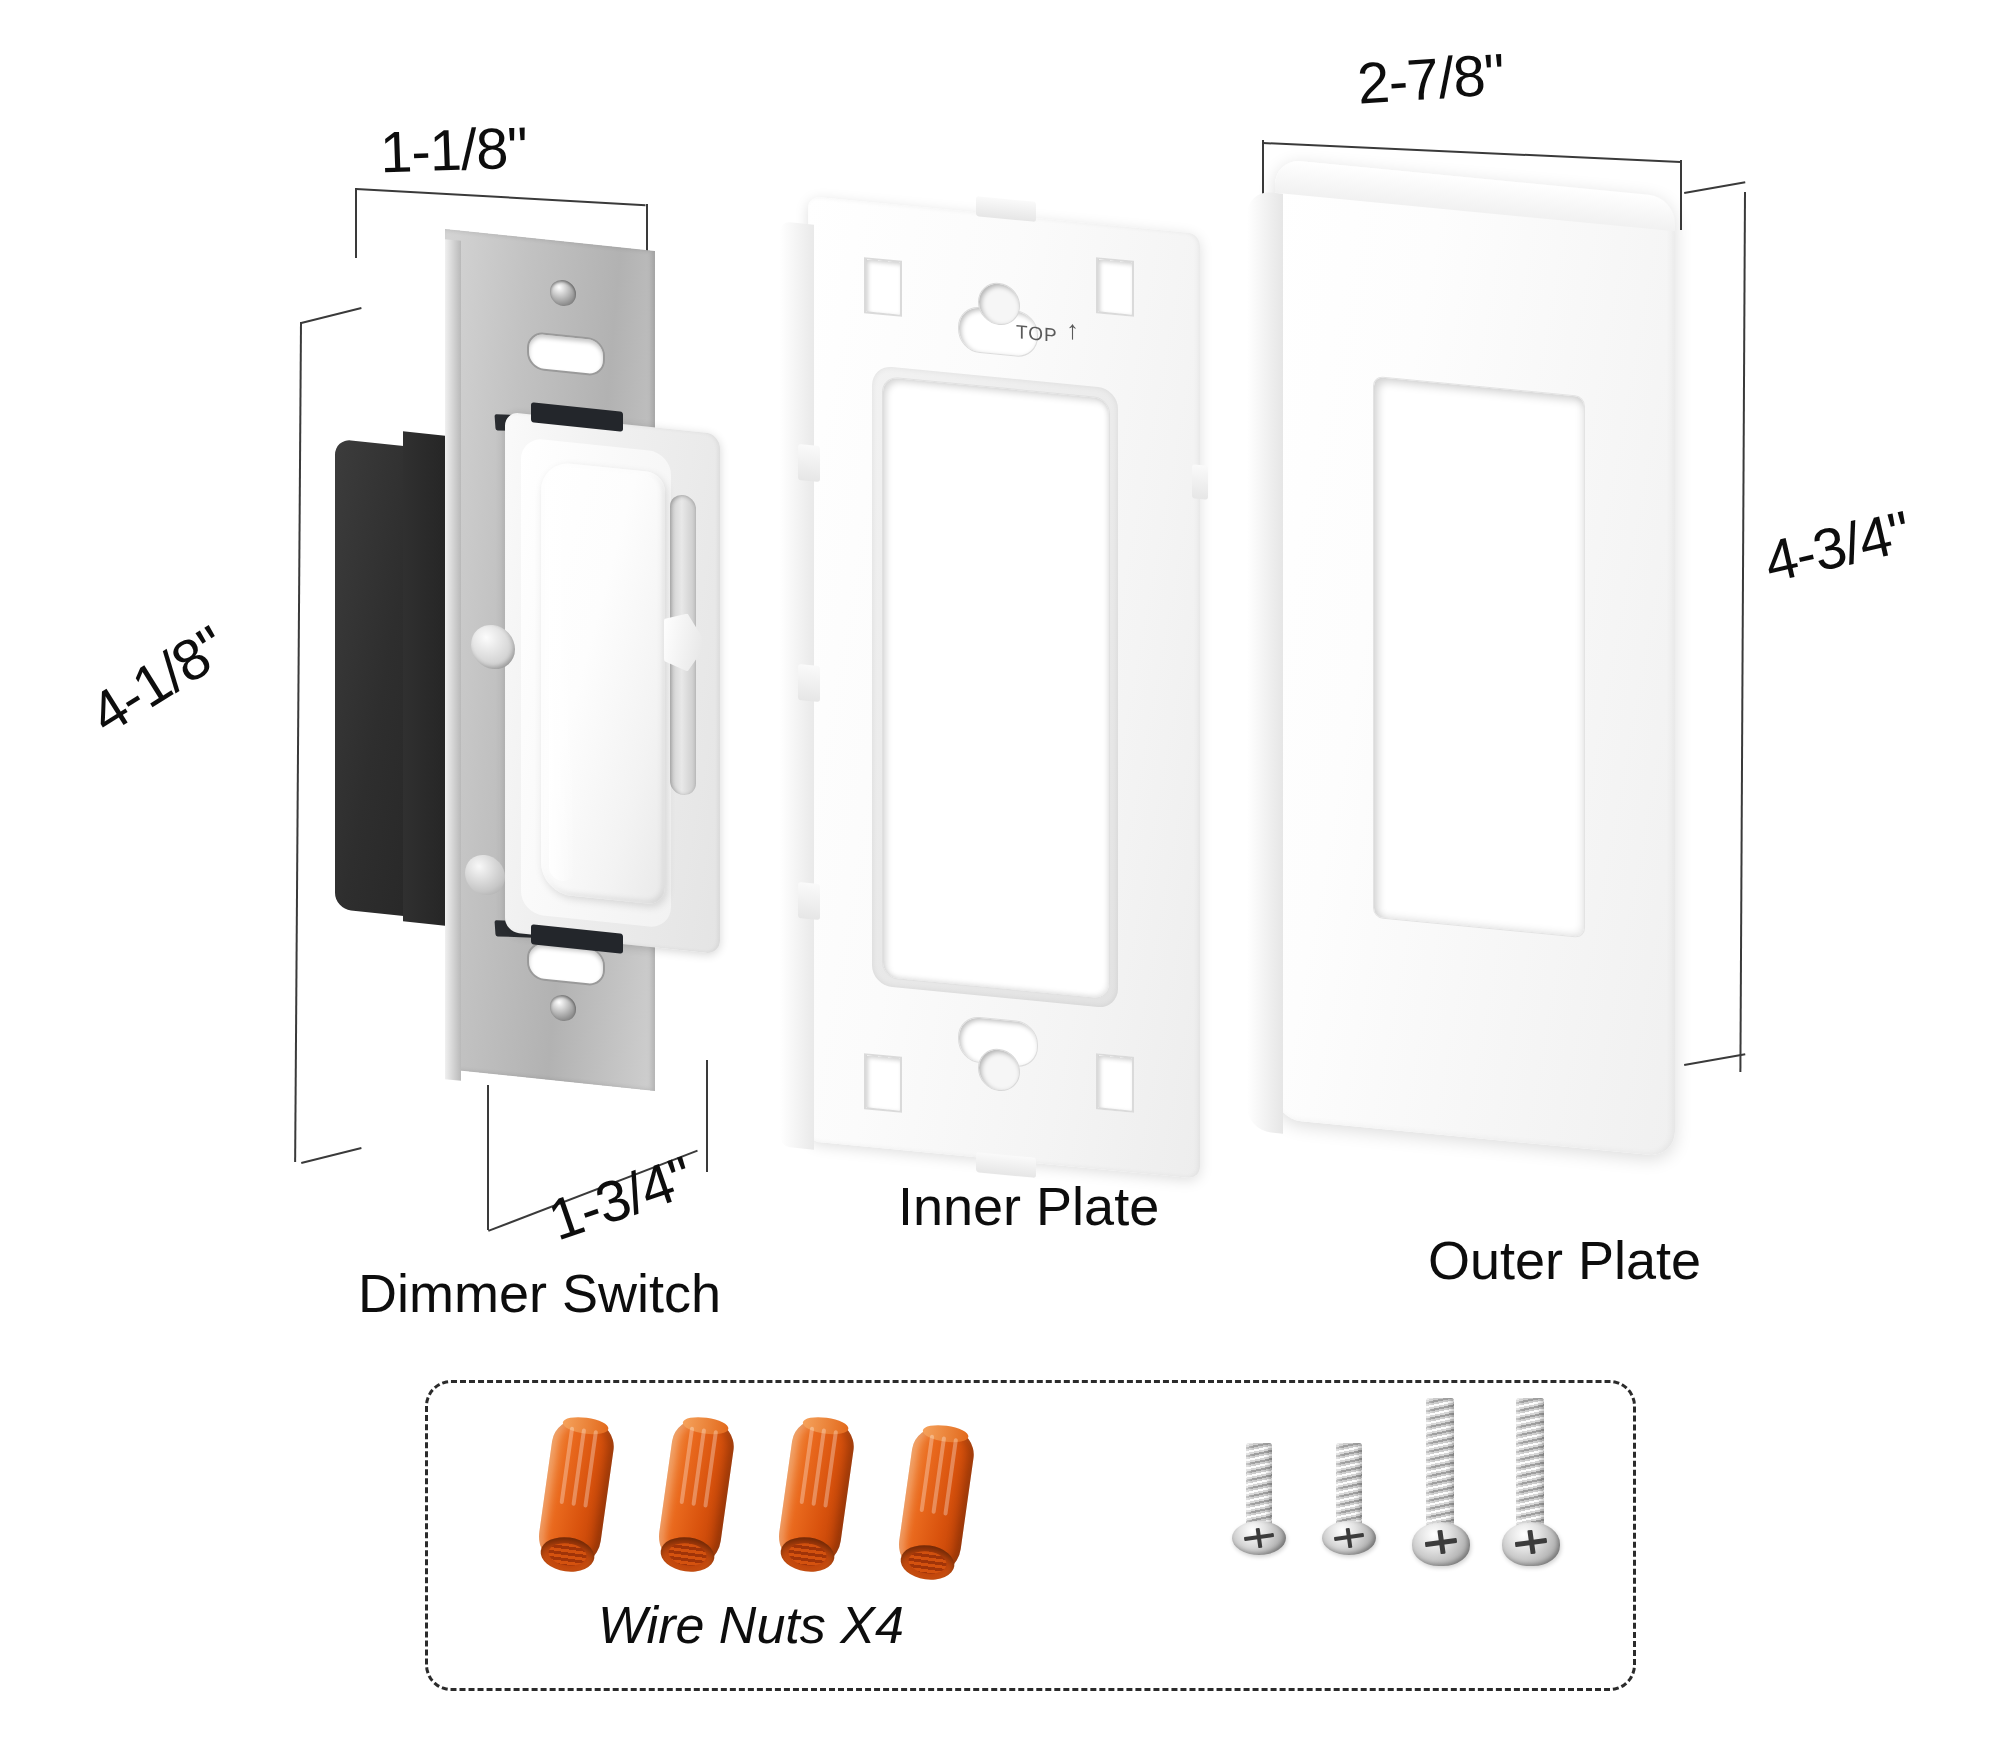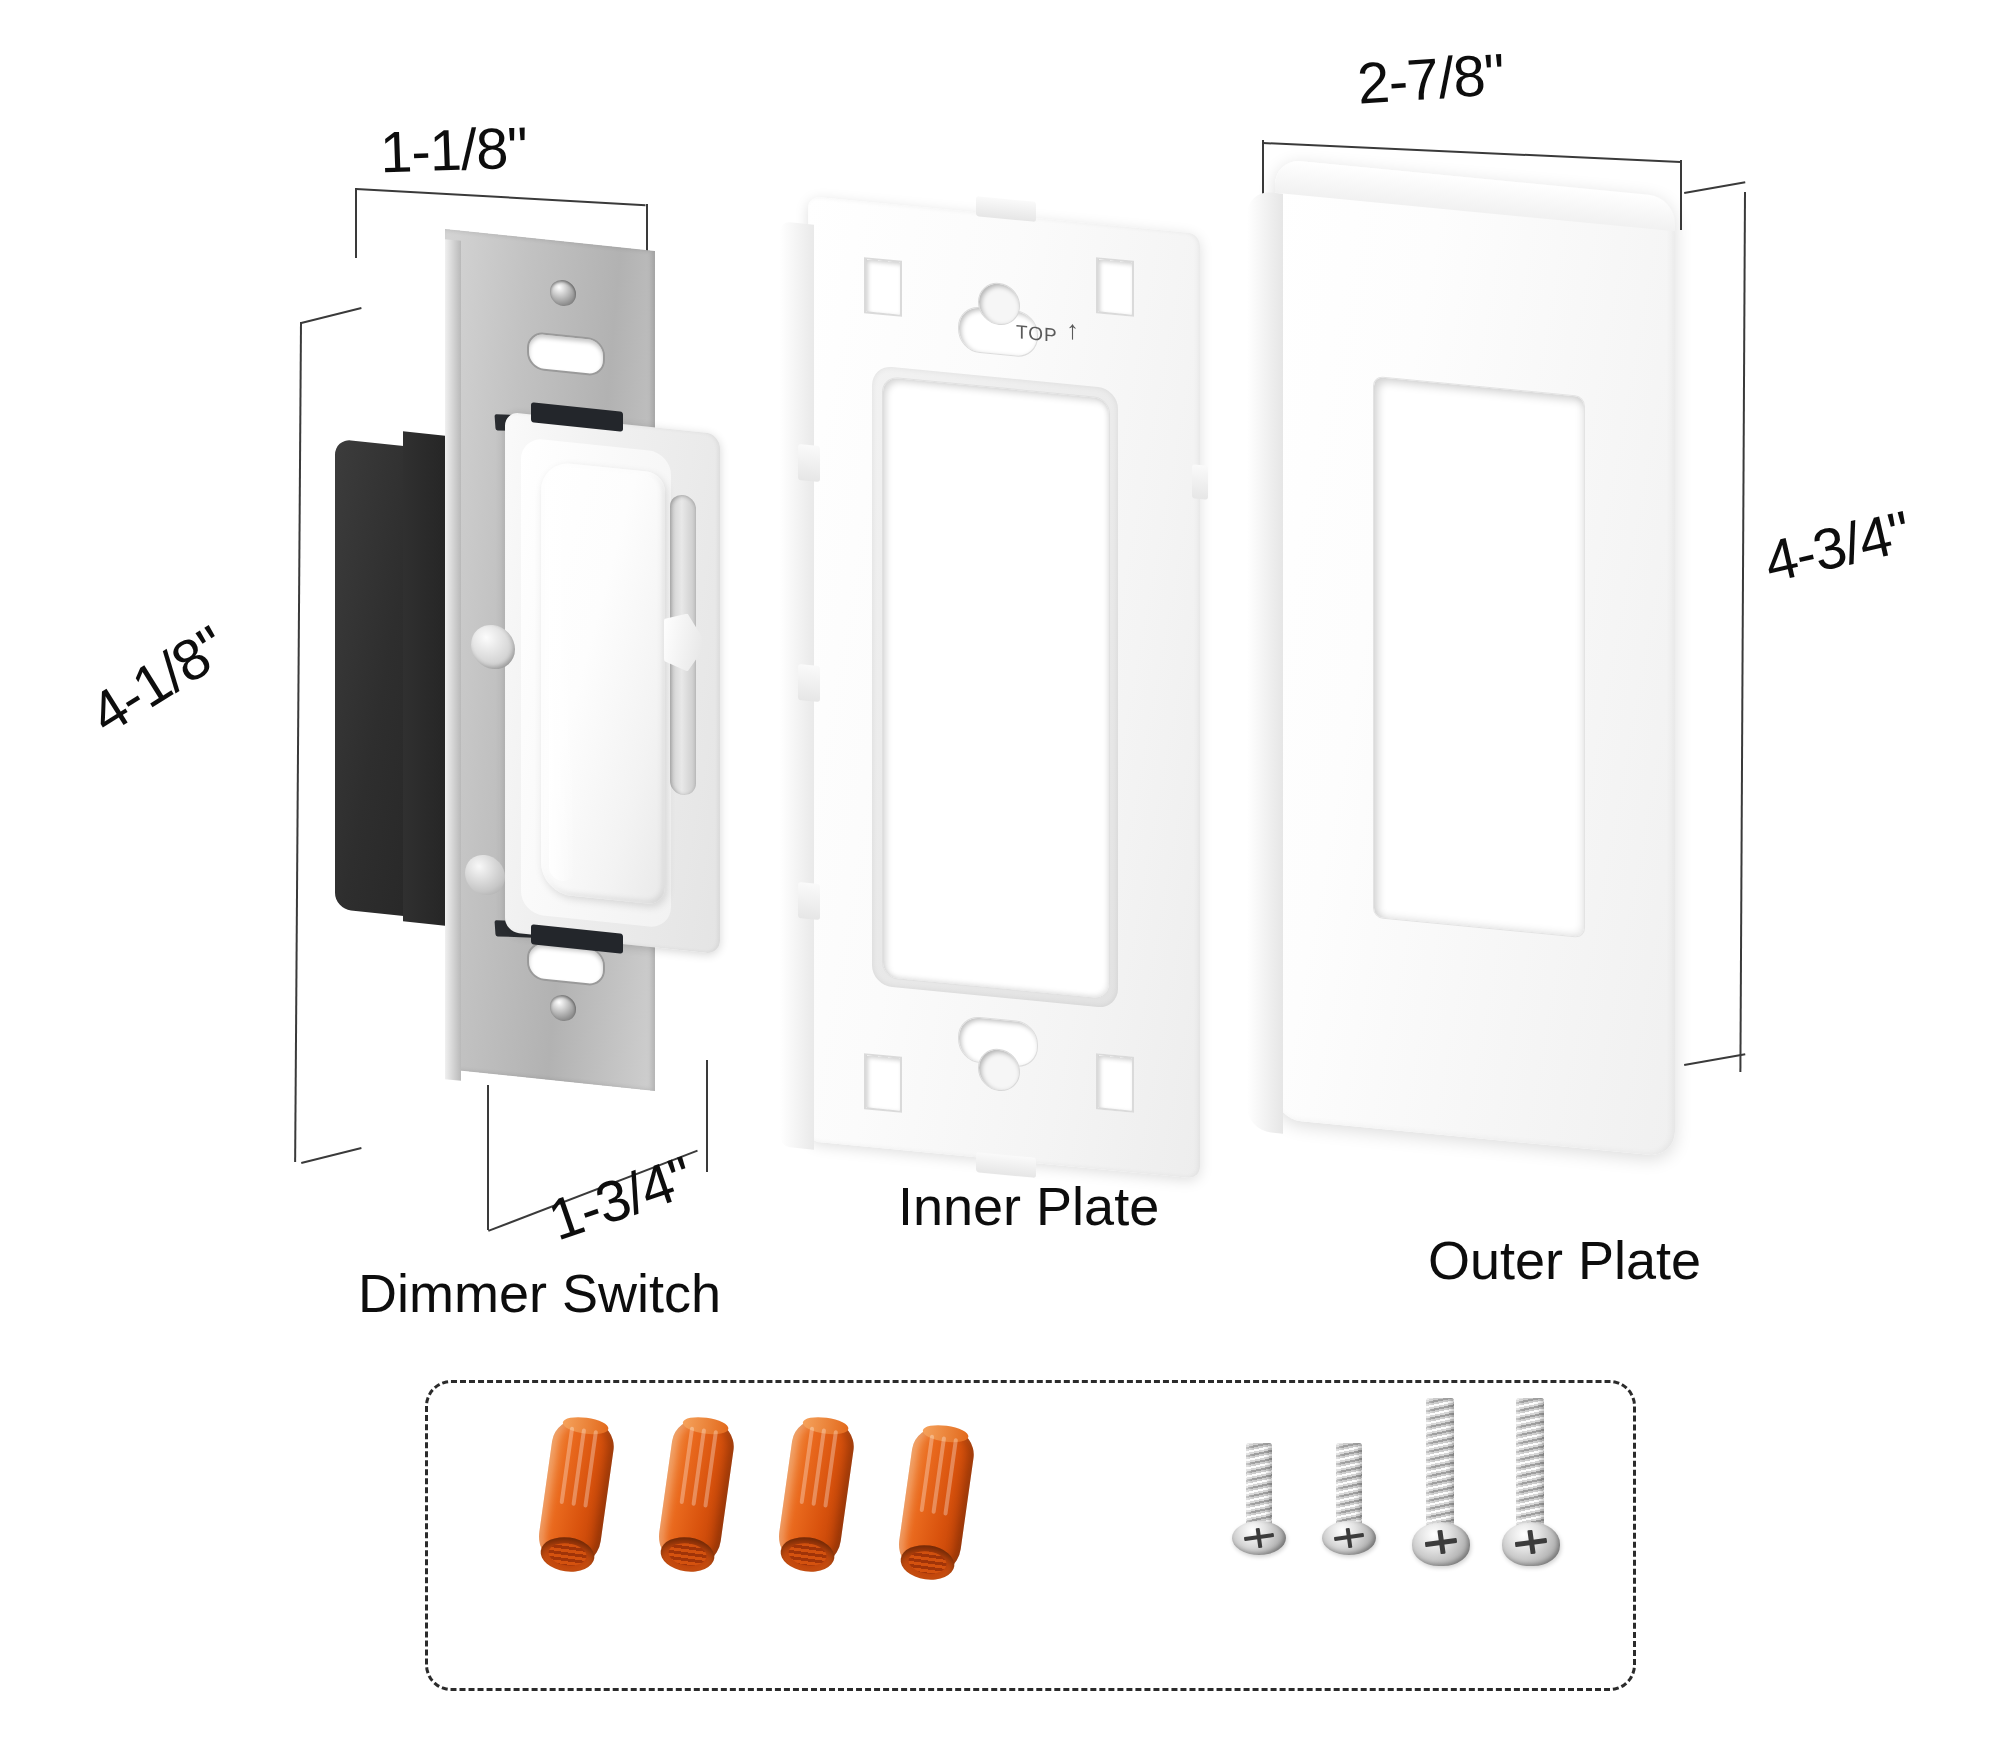--- a/index.html
+++ b/index.html
@@ -385,14 +385,15 @@
     <div class="sc-cross" style="left:13px;top:142px;width:32px;height:5px;transform:rotate(-8deg);"></div>
     <div class="sc-cross" style="left:27px;top:132px;width:5px;height:24px;transform:rotate(-8deg);"></div>
   </div>
   <div class="screw s4">
     <div class="sc-shaft" style="left:14px;top:0;width:28px;height:136px;"></div>
     <div class="sc-head" style="left:0;top:124px;width:58px;height:44px;border-radius:50% 50% 46% 46%;"></div>
     <div class="sc-cross" style="left:13px;top:142px;width:32px;height:5px;transform:rotate(-8deg);"></div>
     <div class="sc-cross" style="left:27px;top:132px;width:5px;height:24px;transform:rotate(-8deg);"></div>
   </div>
 
+  <div class="acc-label lbl-nuts">Wire Nuts X4</div>
 
 </div>
 
 </body></html>

